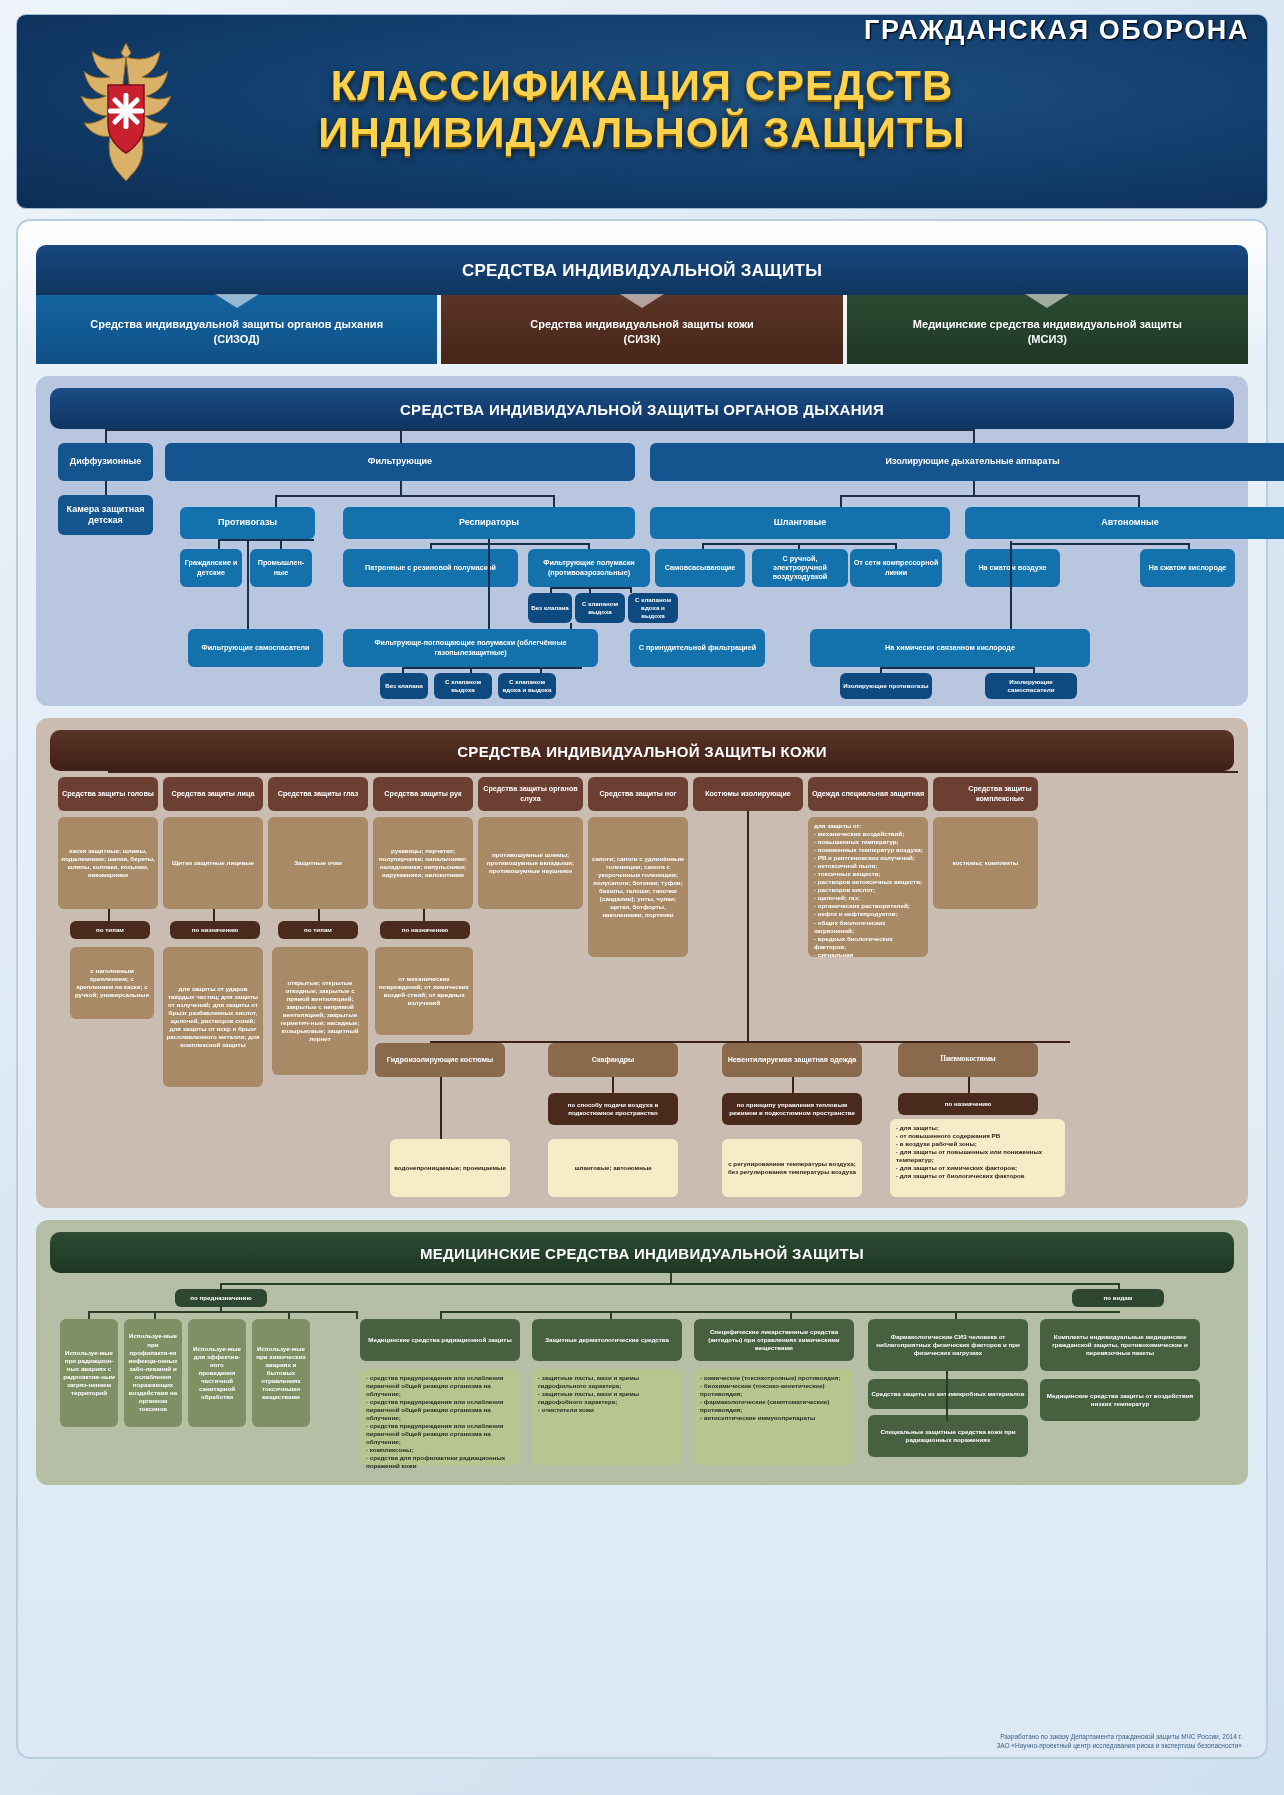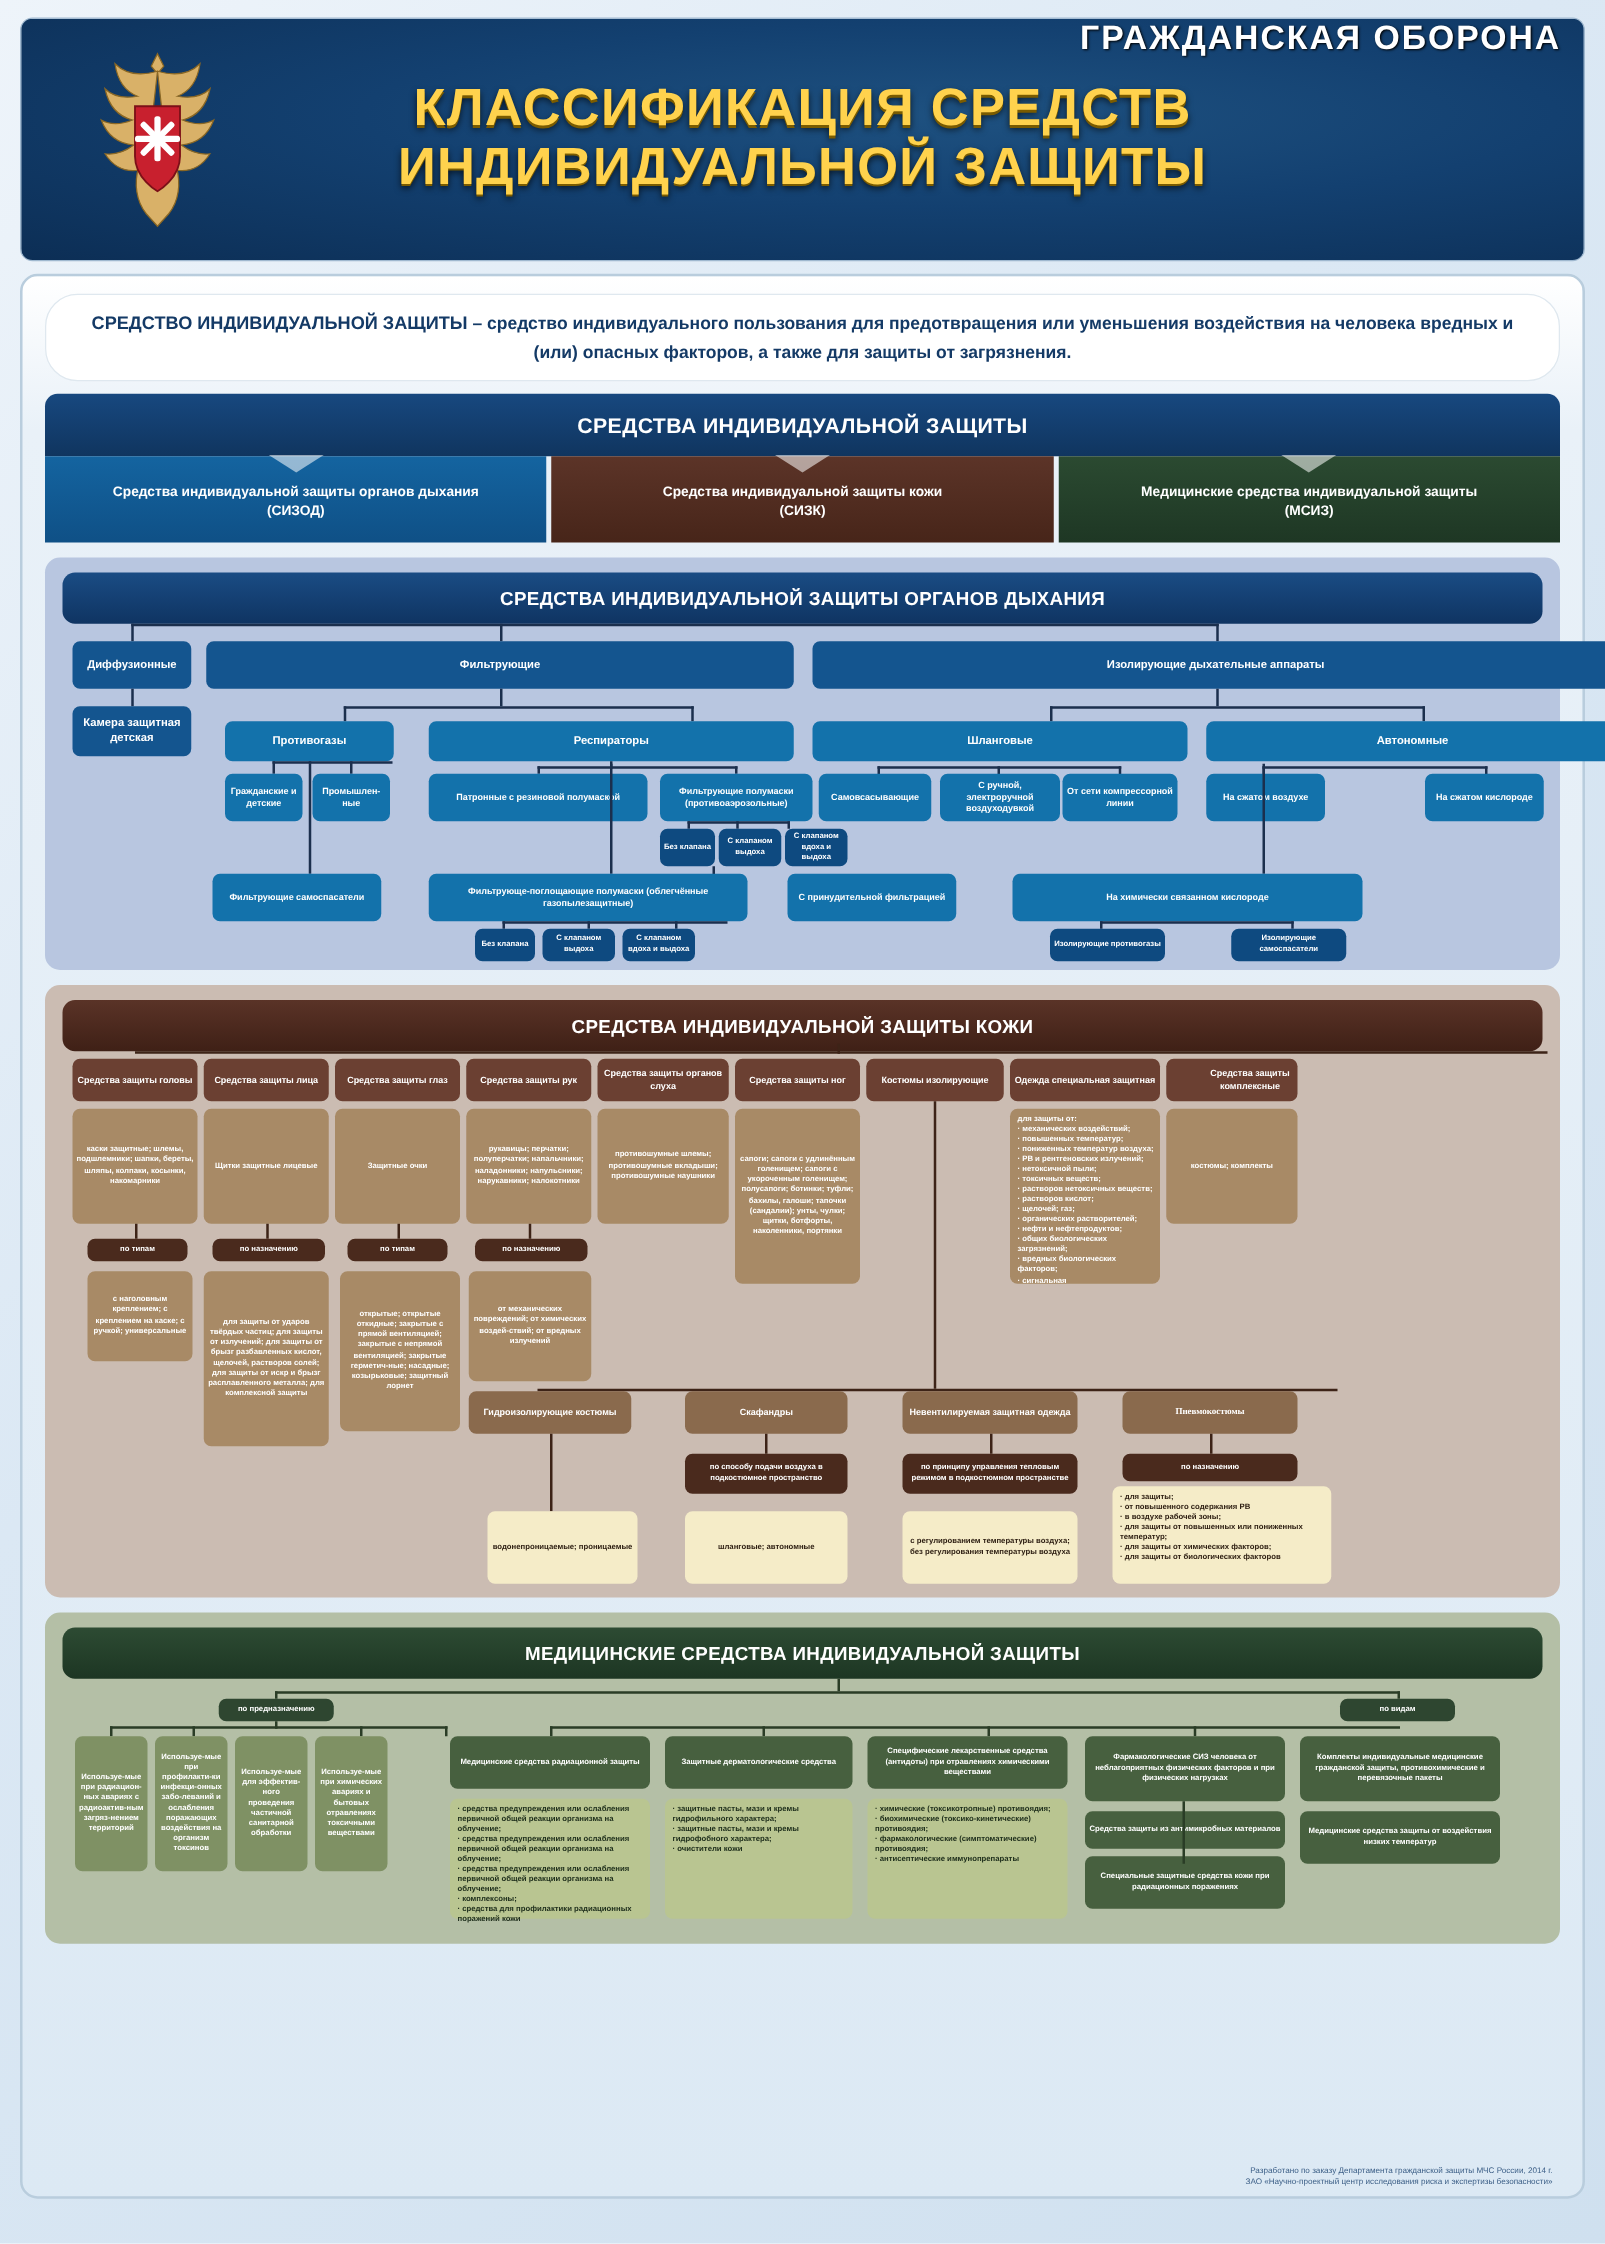--- a/index.html
+++ b/index.html
@@ -145,23 +145,20 @@
     </svg>
     <div class="hdr-sub">ГРАЖДАНСКАЯ ОБОРОНА</div>
     <div class="hdr-title">
       <div>КЛАССИФИКАЦИЯ СРЕДСТВ</div>
       <div>ИНДИВИДУАЛЬНОЙ ЗАЩИТЫ</div>
     </div>
   </div>
 
   <div class="panel">
 
-    <div class="definition">
-      <span class="lead">СРЕДСТВО ИНДИВИДУАЛЬНОЙ ЗАЩИТЫ</span><span class="norm"> – средство индивидуального пользования для предотвращения или уменьшения воздействия на человека вредных и (или) опасных факторов, а также для защиты от загрязнения.</span>
-    </div>
 
     <div class="root-box">СРЕДСТВА ИНДИВИДУАЛЬНОЙ ЗАЩИТЫ</div>
 
     <div class="cat-row">
       <div class="cat c-blue">
         <span class="notch"></span>
         <div>Средства индивидуальной защиты органов дыхания</div>
         <div>(СИЗОД)</div>
       </div>
       <div class="cat c-brown">
@@ -238,21 +235,21 @@
         <div class="ln" style="left:580px;top:158px;width:2px;height:6px;"></div>
         <div class="nd b3 xtiny" style="left:478px;top:164px;width:44px;height:30px;">Без клапана</div>
         <div class="nd b3 xtiny" style="left:525px;top:164px;width:50px;height:30px;">С клапаном выдоха</div>
         <div class="nd b3 xtiny" style="left:578px;top:164px;width:50px;height:30px;">С клапаном вдоха и выдоха</div>
 
         <div class="ln" style="left:197px;top:112px;width:2px;height:88px;"></div>
         <div class="ln" style="left:438px;top:112px;width:2px;height:88px;"></div>
         <div class="ln" style="left:520px;top:194px;width:2px;height:8px;"></div>
         <div class="ln" style="left:960px;top:112px;width:2px;height:88px;"></div>
 
-        <div class="nd b2 tiny" style="left:120px;top:200px;width:135px;height:38px;">Фильтрующие самоспасатели</div>
+        <div class="nd b2 tiny" style="left:138px;top:200px;width:135px;height:38px;">Фильтрующие самоспасатели</div>
         <div class="nd b2 tiny" style="left:293px;top:200px;width:255px;height:38px;">Фильтрующе-поглощающие полумаски (облегчённые газопылезащитные)</div>
         <div class="nd b2 tiny" style="left:580px;top:200px;width:135px;height:38px;">С принудительной фильтрацией</div>
         <div class="nd b2 tiny" style="left:760px;top:200px;width:280px;height:38px;">На химически связанном кислороде</div>
 
         <div class="ln" style="left:352px;top:238px;width:180px;height:2px;"></div>
         <div class="ln" style="left:352px;top:238px;width:2px;height:6px;"></div>
         <div class="ln" style="left:420px;top:238px;width:2px;height:6px;"></div>
         <div class="ln" style="left:490px;top:238px;width:2px;height:6px;"></div>
         <div class="nd b3 xtiny" style="left:330px;top:244px;width:48px;height:26px;">Без клапана</div>
         <div class="nd b3 xtiny" style="left:384px;top:244px;width:58px;height:26px;">С клапаном выдоха</div>

